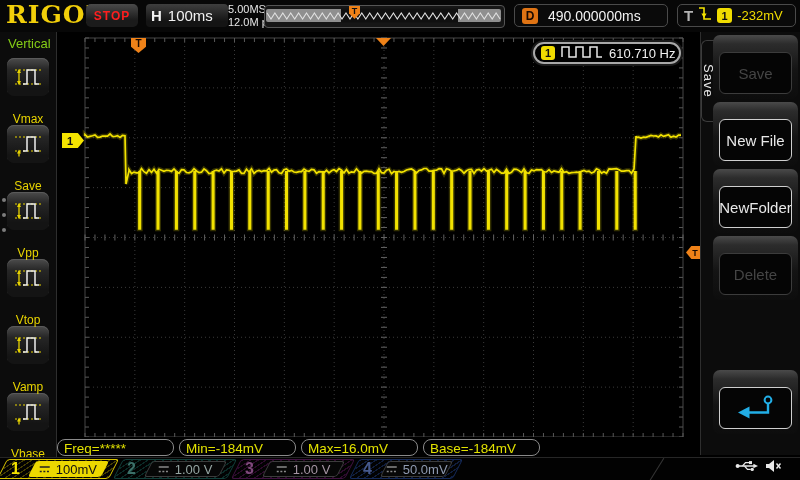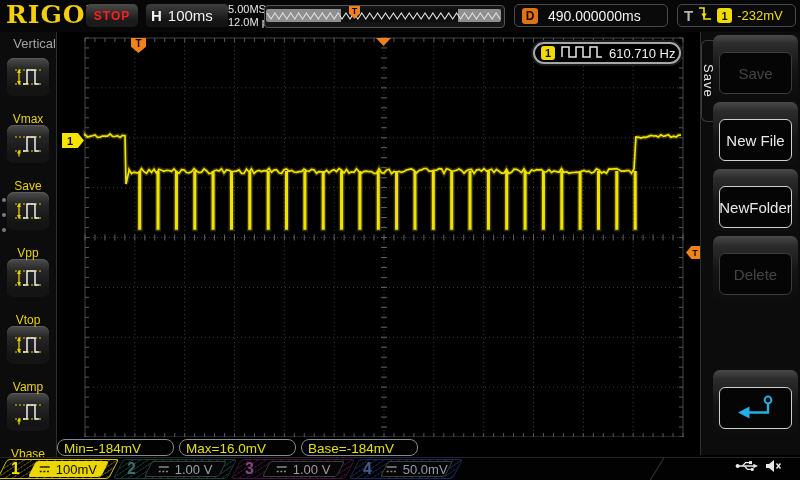--- a/index.html
+++ b/index.html
@@ -28,21 +28,21 @@
         display:flex;align-items:center;justify-content:center;}
   .d-value{color:#f2f2f2;font-size:14px;}
   .t-box{position:absolute;left:677px;top:4px;width:119px;height:23px;border:1px solid #4a4a4a;border-radius:5px;
         background:#0a0a0a;display:flex;align-items:center;gap:5px;padding:0 6px;box-sizing:border-box;}
   .t-label{color:#b4b4b4;font-weight:bold;font-size:15px;}
   .t-src{width:15px;height:15px;background:#f0dc00;border-radius:3px;color:#111;font-weight:bold;font-size:11px;
         display:flex;align-items:center;justify-content:center;}
   .t-level{color:#f0dc00;font-size:13px;}
   
   .left-sidebar{position:absolute;left:0;top:32px;width:57px;height:425px;background:#0c0c0c;border-right:1px solid #2e2e2e;box-sizing:border-box;}
-  .menu-title{position:absolute;left:0;top:4px;width:100%;text-align:right;color:#a3a3a3;font-size:13px;}
+  .menu-title{position:absolute;left:8px;top:4px;width:100%;text-align:left;color:#84cc16;font-size:13px;}
   #vitems{position:absolute;left:0;top:24px;width:100%;}
   .v-item{height:65px;text-align:center;}
   .v-btn{width:42px;height:38px;margin:2px auto 0 auto;border-radius:7px;
         background:linear-gradient(180deg,#4c4c4c,#262626 30%,#141414 80%);
         box-shadow:inset 0 1px 0 #5a5a5a;display:flex;align-items:center;justify-content:center;}
   .v-label{margin-top:16px;color:#e8d400;font-size:12px;}
   .dots{position:absolute;left:2px;top:166px;}
   .dots div{width:4px;height:4px;border-radius:50%;background:#7c7c7c;margin-bottom:11px;}
   
   .main-area{position:absolute;left:57px;top:32px;width:643px;height:405px;background:#000;}
@@ -583,20 +583,21 @@
                 <path d="M35 10.5 V19.5 H15" stroke="#22aee6" stroke-width="2.4" fill="none"></path>
                 <path d="M16.5 13.5 V25.5 L5 19.5 Z" fill="#22aee6"></path>
               </svg></span>
           </div>
         </div>
       </div>
   </div>
 
   <div class="measure-bar">
     <div id="mcells" style="display:flex;gap:5px;">
+        <div class="m-cell">Freq=*****</div>
         <div class="m-cell">Min=-184mV</div>
         <div class="m-cell">Max=16.0mV</div>
         <div class="m-cell">Base=-184mV</div>
       </div>
   </div>
 
   <div class="channel-bar">
     <div id="chbar">
         <div class="ch-block" style="left: 2px; width: 112px;">
           <div class="ch-bg" style="border: 1.5px solid rgb(216, 196, 0); background: repeating-linear-gradient(135deg, rgba(125, 112, 0, 0.55) 0px, rgba(125, 112, 0, 0.55) 1.5px, rgba(0, 0, 0, 0) 1.5px, rgba(0, 0, 0, 0) 5.5px);"></div>

